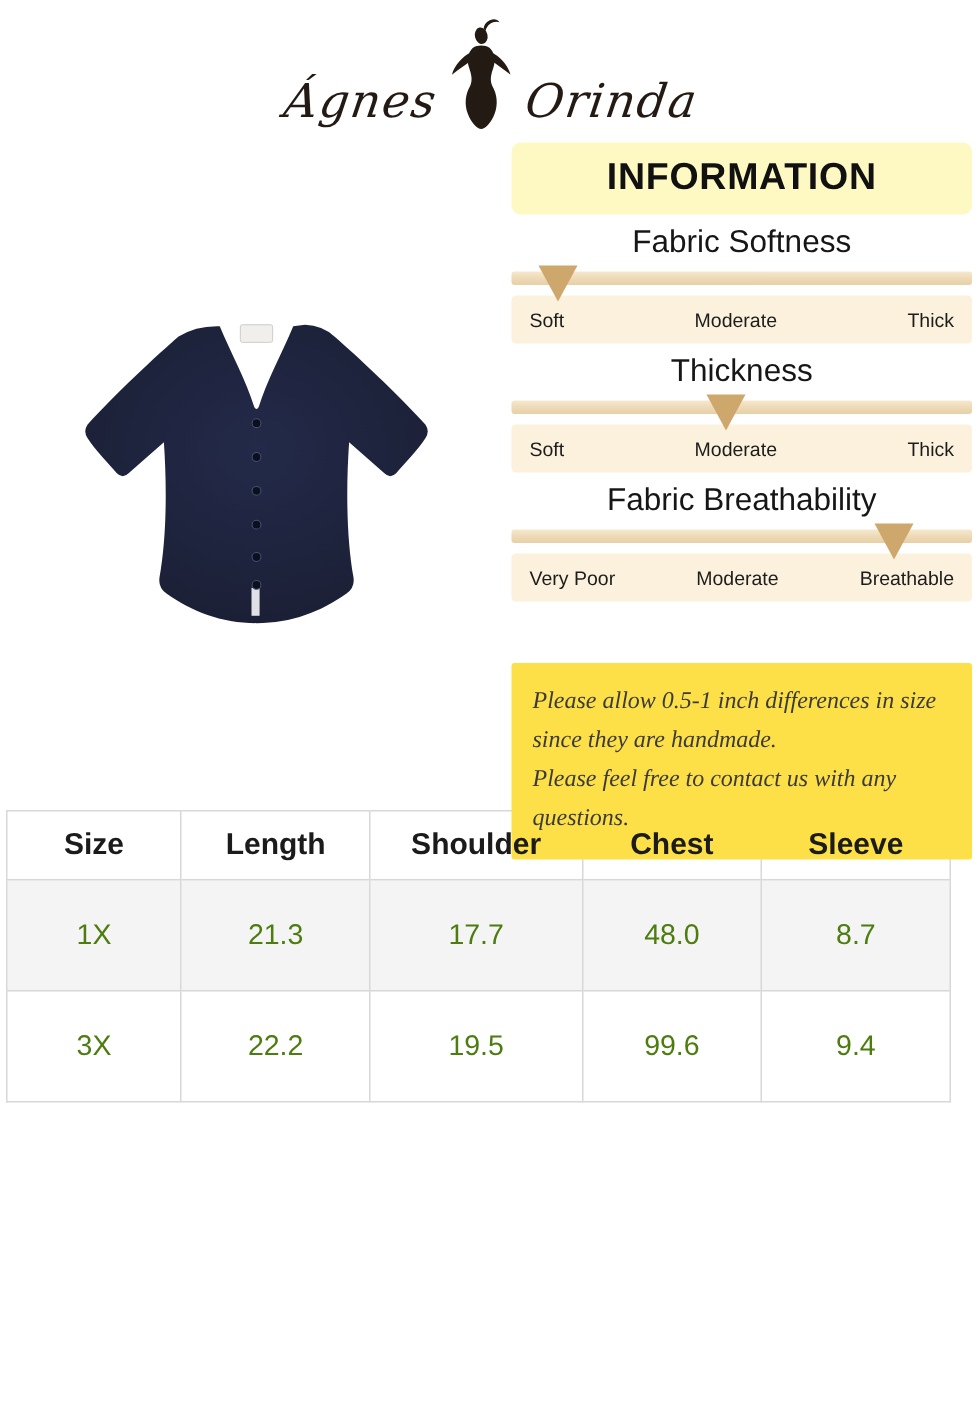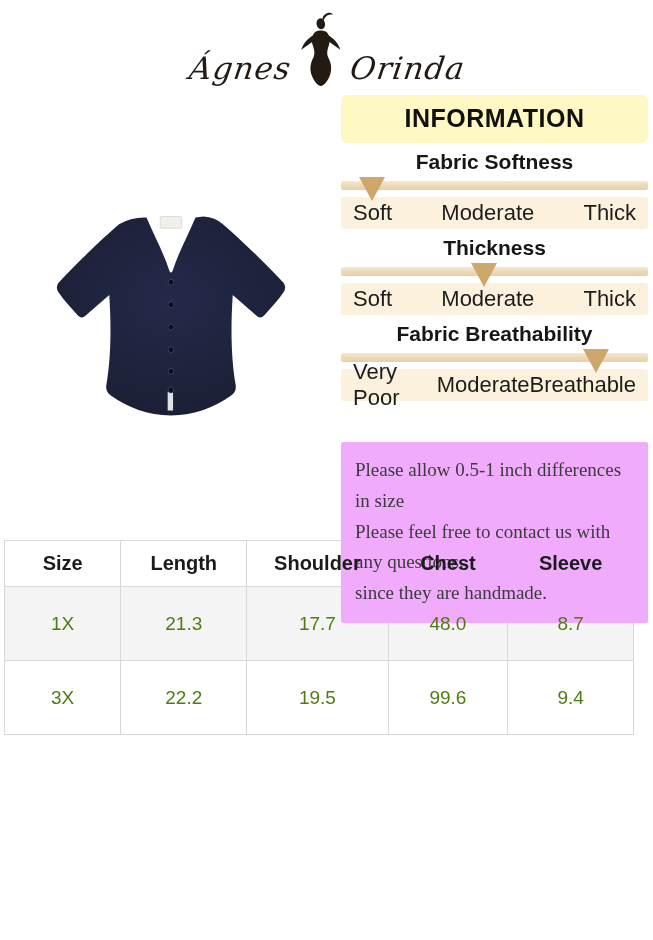--- a/index.html
+++ b/index.html
@@ -54,21 +54,21 @@
     text-align: center;
     font-size: 25px;
     font-weight: 800;
     letter-spacing: 0.5px;
     color: #111111;
     padding: 9px 0 10px;
   }
   .scale-heading {
     text-align: center;
     font-size: 21px;
-    font-weight: 700;
+    font-weight: 400;
     color: #161616;
     margin-top: 7px;
     margin-bottom: 7px;
   }
   .scale { position: relative; }
   .scale-bar {
     height: 9px;
     border-radius: 2px;
     background: linear-gradient(#f6e8cf 0%, #eedbb9 45%, #e7d0a8 100%);
   }
@@ -87,33 +87,34 @@
   .arrow-right  { left: 83%; }
   .scale-labels {
     margin-top: 7px;
     background: #fbf1dc;
     border-radius: 3px;
     display: flex;
     justify-content: space-between;
     align-items: center;
     padding: 16px 12px;
     height: 29px;
-    font-size: 22px;
+    font-size: 13px;
     color: #1c1c1c;
   }
 
   .note-box {
     margin-top: 41px;
-    background: #f0abfc;
+    background: #fde047;
     border-radius: 2px;
     padding: 13px 12px 14px 14px;
     font-family: "Liberation Serif", serif;
-    font-size: 19px;
+    font-size: 16px;
     line-height: 1.62;
     color: #3b3b3b;
+    font-style: italic;
   }
 
   
   .table-wrap { margin: 20px 19px 0 4px; }
   table.size-table {
     width: 100%;
     border-collapse: collapse;
   }
   .size-table th, .size-table td {
     border: 1px solid #d8d8d8;
@@ -241,22 +242,22 @@
         <div class="scale-bar"></div>
         <div class="scale-labels">
           <span>Very Poor</span>
           <span>Moderate</span>
           <span>Breathable</span>
         </div>
       </div>
 
       <div class="note-box">
         <div>Please allow 0.5-1 inch differences in size</div>
+        <div>since they are handmade.</div>
         <div>Please feel free to contact us with any questions.</div>
-        <div>since they are handmade.</div>
       </div>
     </div>
   </div>
 
   <div class="table-wrap">
     <table class="size-table">
       <colgroup>
         <col style="width:18.5%">
           <col style="width:20%">
           <col style="width:22.5%">

